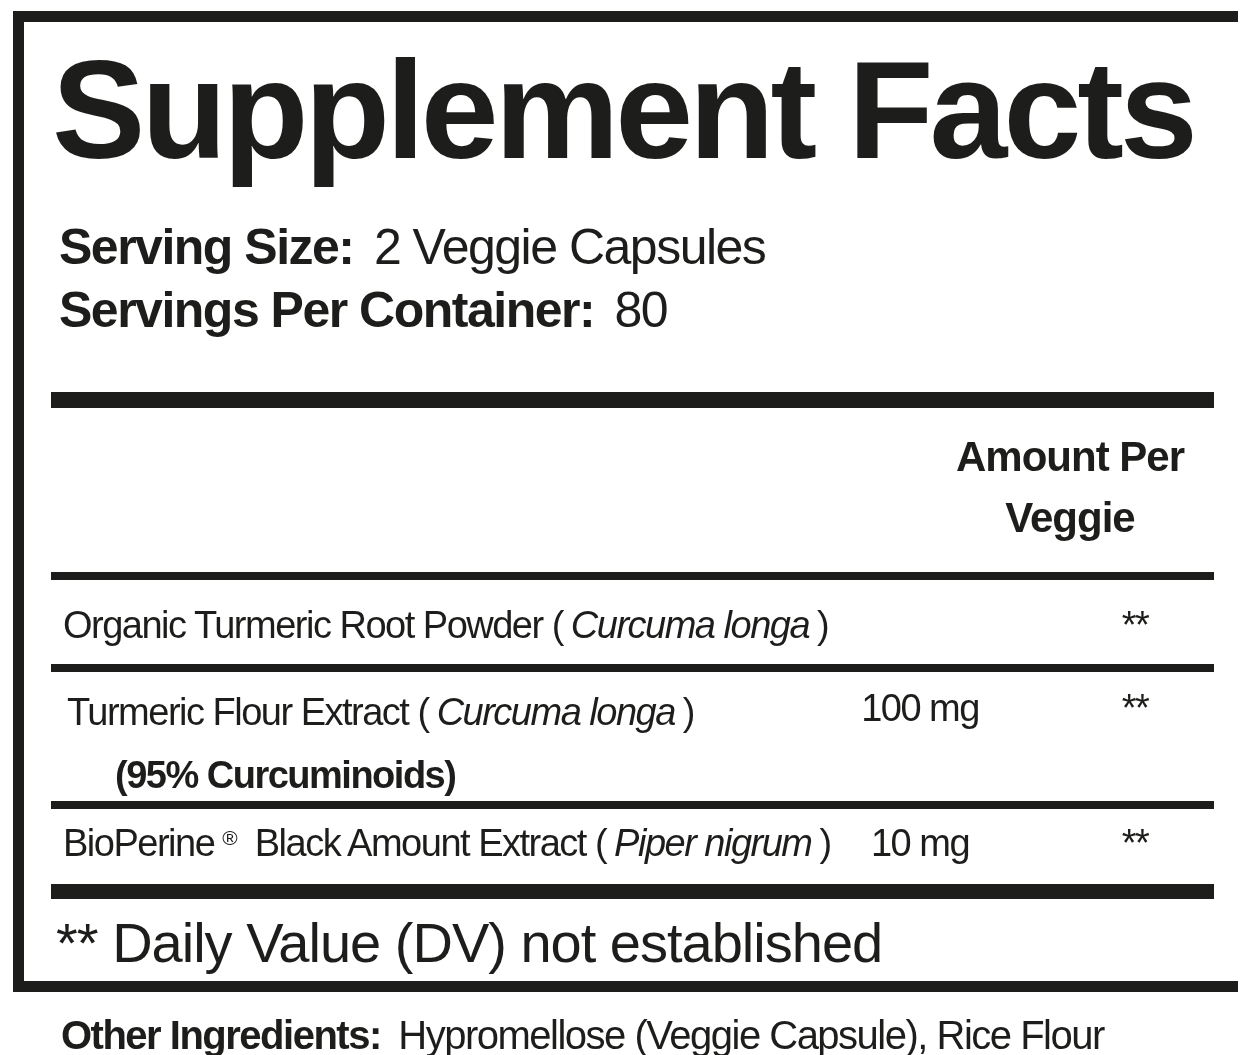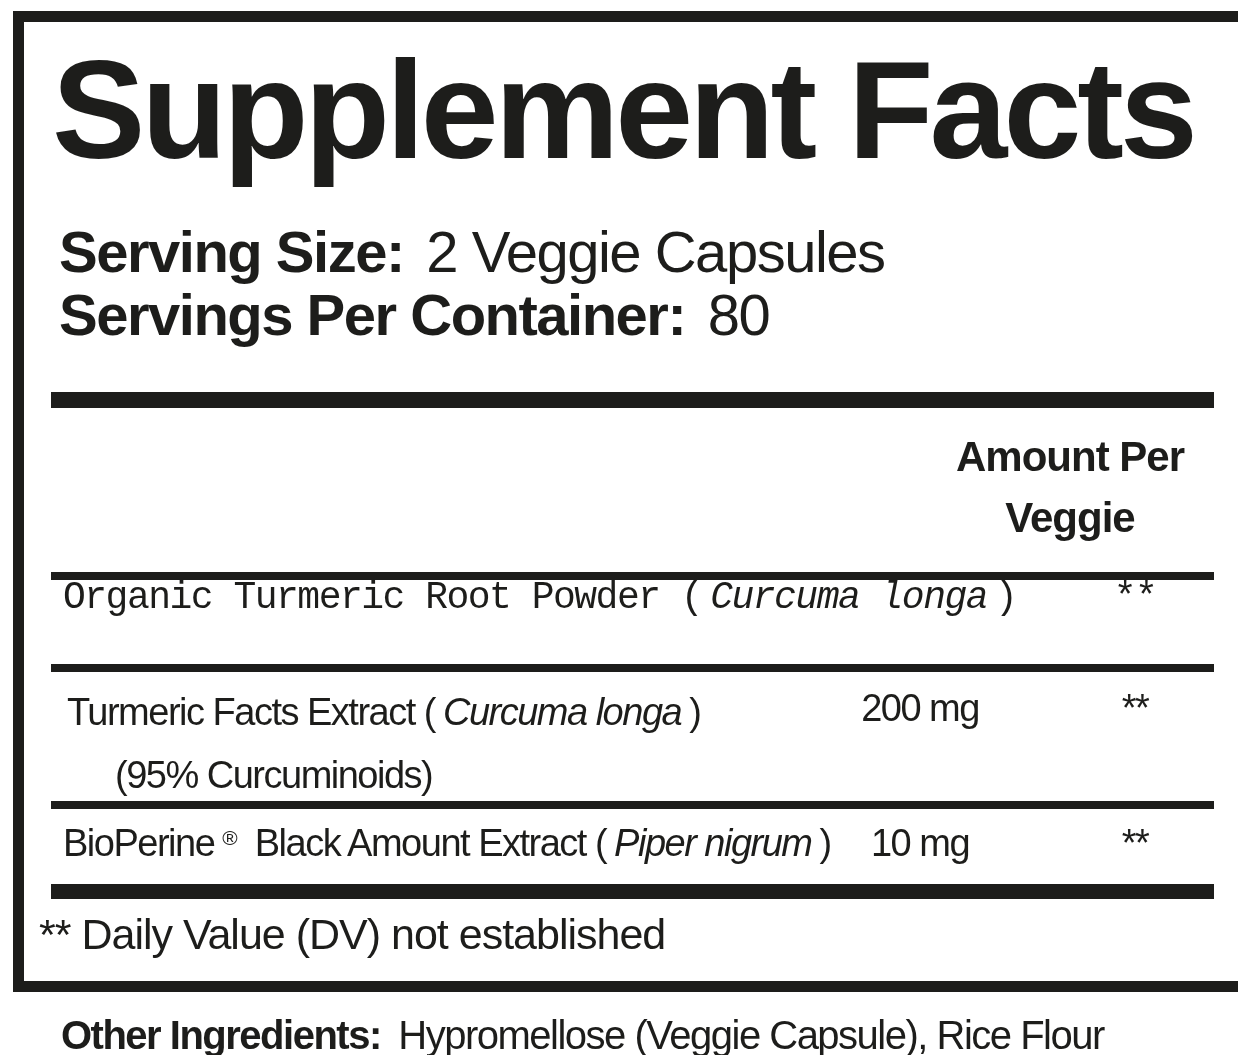--- a/index.html
+++ b/index.html
@@ -30,21 +30,21 @@
     font-size: 140px;
     font-weight: bold;
     letter-spacing: -4px;
     line-height: 1;
     white-space: nowrap;
   }
 
   .serving-line {
     position: absolute;
     left: 27px;
-    font-size: 58px;
+    font-size: 50px;
     letter-spacing: -1.5px;
     line-height: 1.15;
     white-space: nowrap;
     text-align: right;
   }
   .serving-size { top: 193px; }
   .servings-per-container { top: 256px; }
   .bold { font-weight: bold; }
 
   
@@ -79,37 +79,37 @@
     line-height: 53px;
     letter-spacing: -1px;
     text-align: center;
   }
 
   .ing-row {
     font-size: 38px;
     letter-spacing: -1.5px;
     line-height: 55px;
   }
-  .row-1 { top: 540px; font-family: Liberation Mono, monospace; }
+  .row-1 { top: 568px; }
   .row-2 { top: 651px; }
   .row-3 { top: 786px; }
 
   .latin { font-style: italic; }
   .regmark {
     font-size: 55%;
     position: relative;
     top: -0.55em;
     letter-spacing: 0;
   }
-  .name-line2 { text-indent: 52px; }
+  .name-line2 { text-indent: 52px; font-weight: bold; }
 
   .footnote {
     position: absolute;
-    left: 11px; top: 884px;
-    font-size: 43px;
+    left: 28px; top: 884px;
+    font-size: 56px;
     letter-spacing: -1px;
     white-space: nowrap;
   }
 
   .other-ingredients {
     position: absolute;
     left: 45px; top: 1001px;
     font-size: 40px;
     letter-spacing: -1.5px;
     white-space: nowrap;
@@ -148,24 +148,24 @@
       <div class="col-name">
         <span>Organic Turmeric Root Powder (</span><span class="latin">Curcuma longa</span><span>)</span>
       </div>
       <div class="col-dv">**</div>
     </div>
 
     <div class="bar rule-2"></div>
 
     <div class="cols ing-row row-2">
       <div class="col-name">
-        <div><span>Turmeric Facts Extract (</span><span class="latin">Curcuma longa</span><span>)</span></div>
+        <div><span>Turmeric Flour Extract (</span><span class="latin">Curcuma longa</span><span>)</span></div>
         <div class="name-line2">(95% Curcuminoids)</div>
       </div>
-      <div class="col-amt">200 mg</div>
+      <div class="col-amt">100 mg</div>
       <div class="col-dv">**</div>
     </div>
 
     <div class="bar rule-3"></div>
 
     <div class="cols ing-row row-3">
       <div class="col-name">
         <span>BioPerine</span><span class="regmark">®</span><span> Black Amount Extract (</span><span class="latin">Piper nigrum</span><span>)</span>
       </div>
       <div class="col-amt">10 mg</div>

